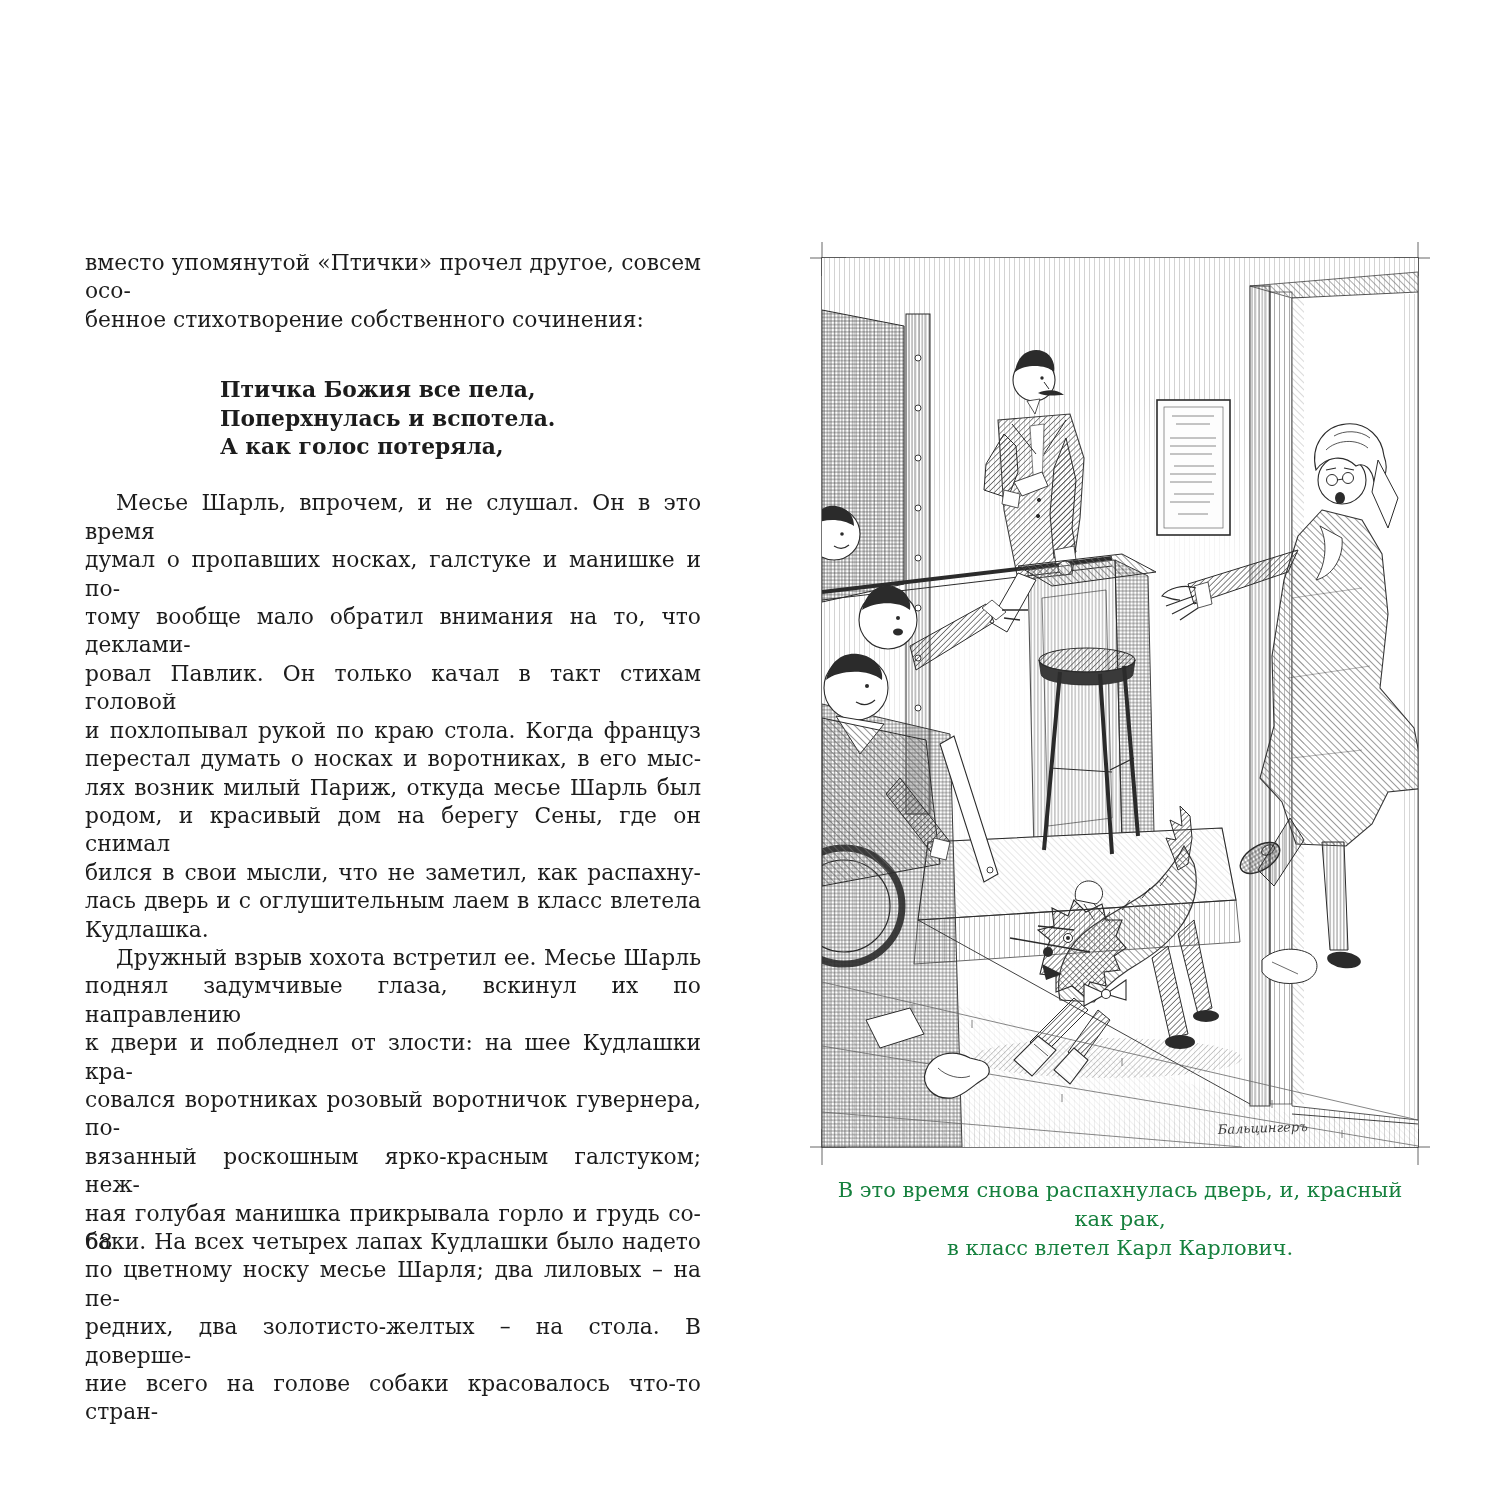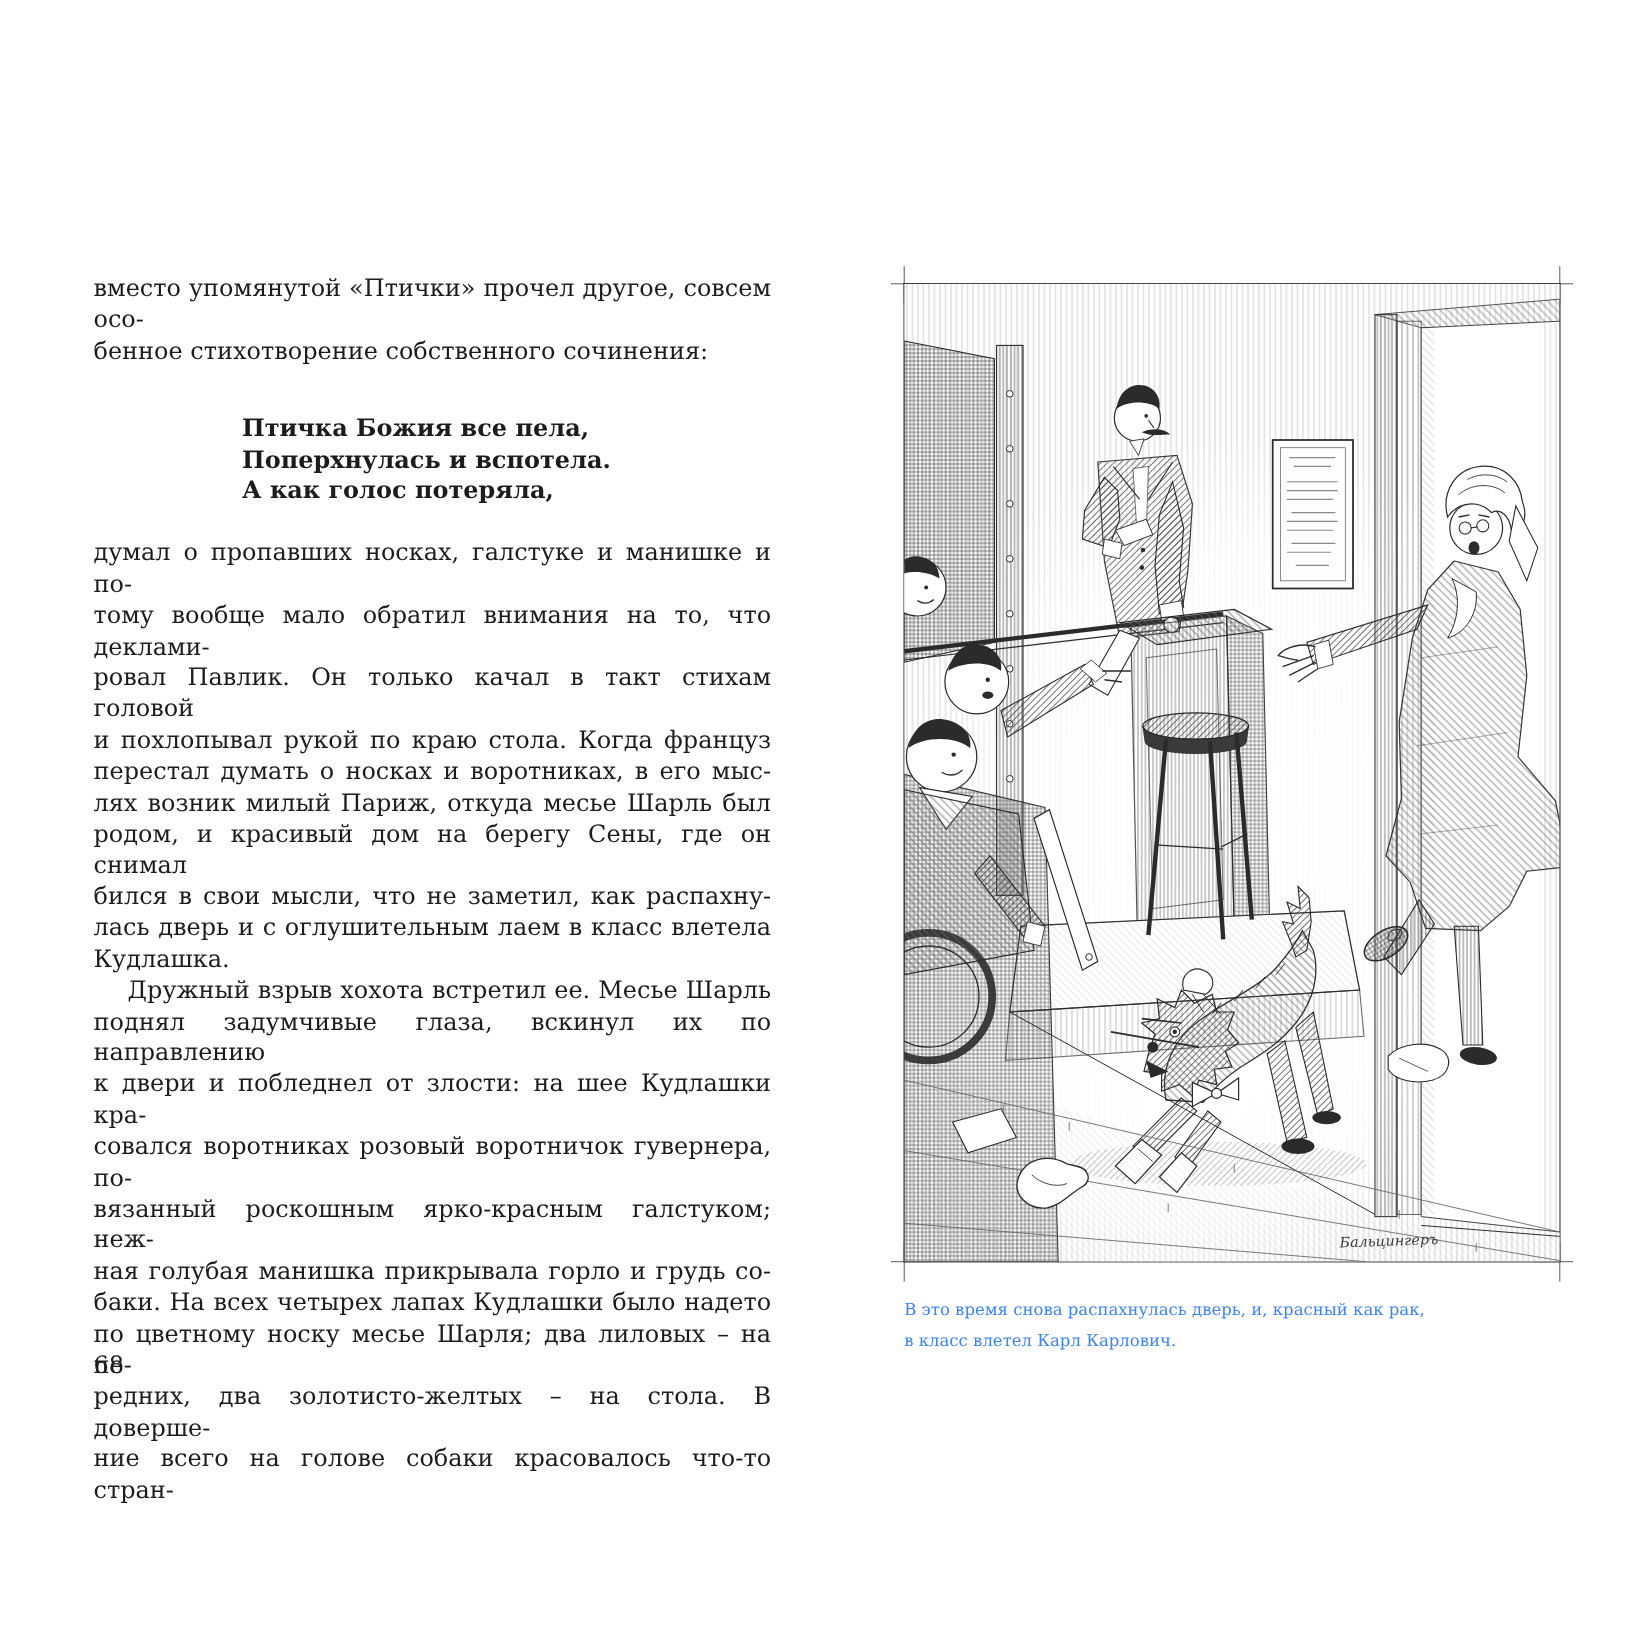--- a/index.html
+++ b/index.html
@@ -19,37 +19,38 @@
   .line.plain{text-align:left;text-align-last:left;font-weight:bold;}
   .poem{margin:42px 0 28px 135px;}
   .pagenum{
     position:absolute;left:85px;top:1229px;font-size:21.8px;text-align:right;
   }
   
   figure.fig{position:absolute;left:810px;top:240px;width:620px;height:990px;margin:0;}
   figure.fig svg{display:block;}
   .caption{
     position:absolute;left:12px;top:936px;width:596px;
-    text-align:left;font-size:15px;line-height:29px;color:#3b82f6;
+    text-align:center;font-size:21px;line-height:29px;color:#15803d;
   }
 </style>
 </head>
 <body>
 
 <div class="textcol">
   <div>
       <div class="line">вместо упомянутой «Птички» прочел другое, совсем осо-</div>
       <div class="line nojust">бенное стихотворение собственного сочинения:</div>
     </div>
   <div class="poem">
       <div class="line plain">Птичка Божия все пела,</div>
       <div class="line plain">Поперхнулась и вспотела.</div>
       <div class="line plain">А как голос потеряла,</div>
     </div>
   <div>
+      <div class="line indent">Месье Шарль, впрочем, и не слушал. Он в это время</div>
       <div class="line">думал о пропавших носках, галстуке и манишке и по-</div>
       <div class="line">тому вообще мало обратил внимания на то, что деклами-</div>
       <div class="line">ровал Павлик. Он только качал в такт стихам головой</div>
       <div class="line">и похлопывал рукой по краю стола. Когда француз</div>
       <div class="line">перестал думать о носках и воротниках, в его мыс-</div>
       <div class="line">лях возник милый Париж, откуда месье Шарль был</div>
       <div class="line">родом, и красивый дом на берегу Сены, где он снимал</div>
       <div class="line">бился в свои мысли, что не заметил, как распахну-</div>
       <div class="line">лась дверь и с оглушительным лаем в класс влетела</div>
       <div class="line nojust">Кудлашка.</div>

